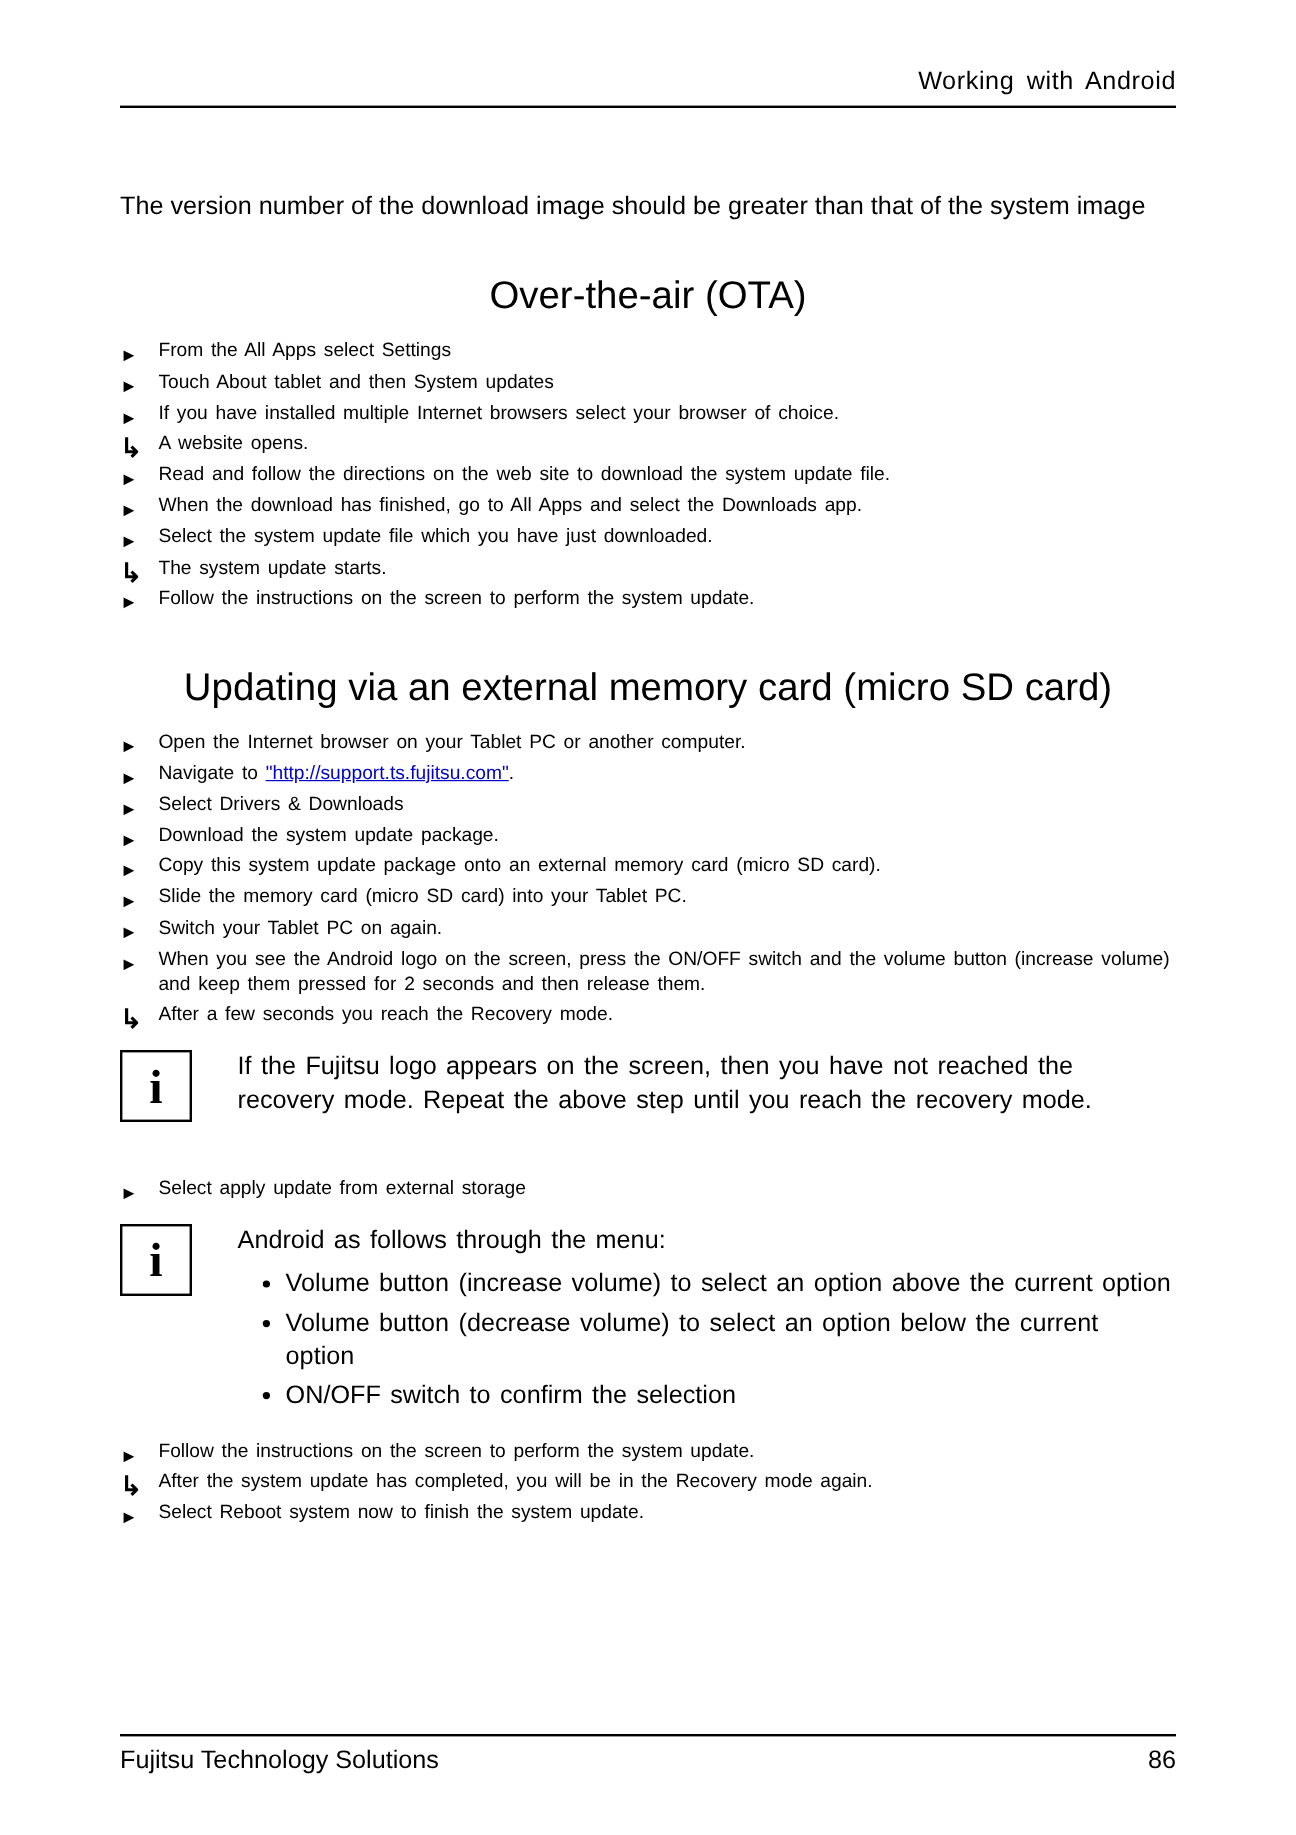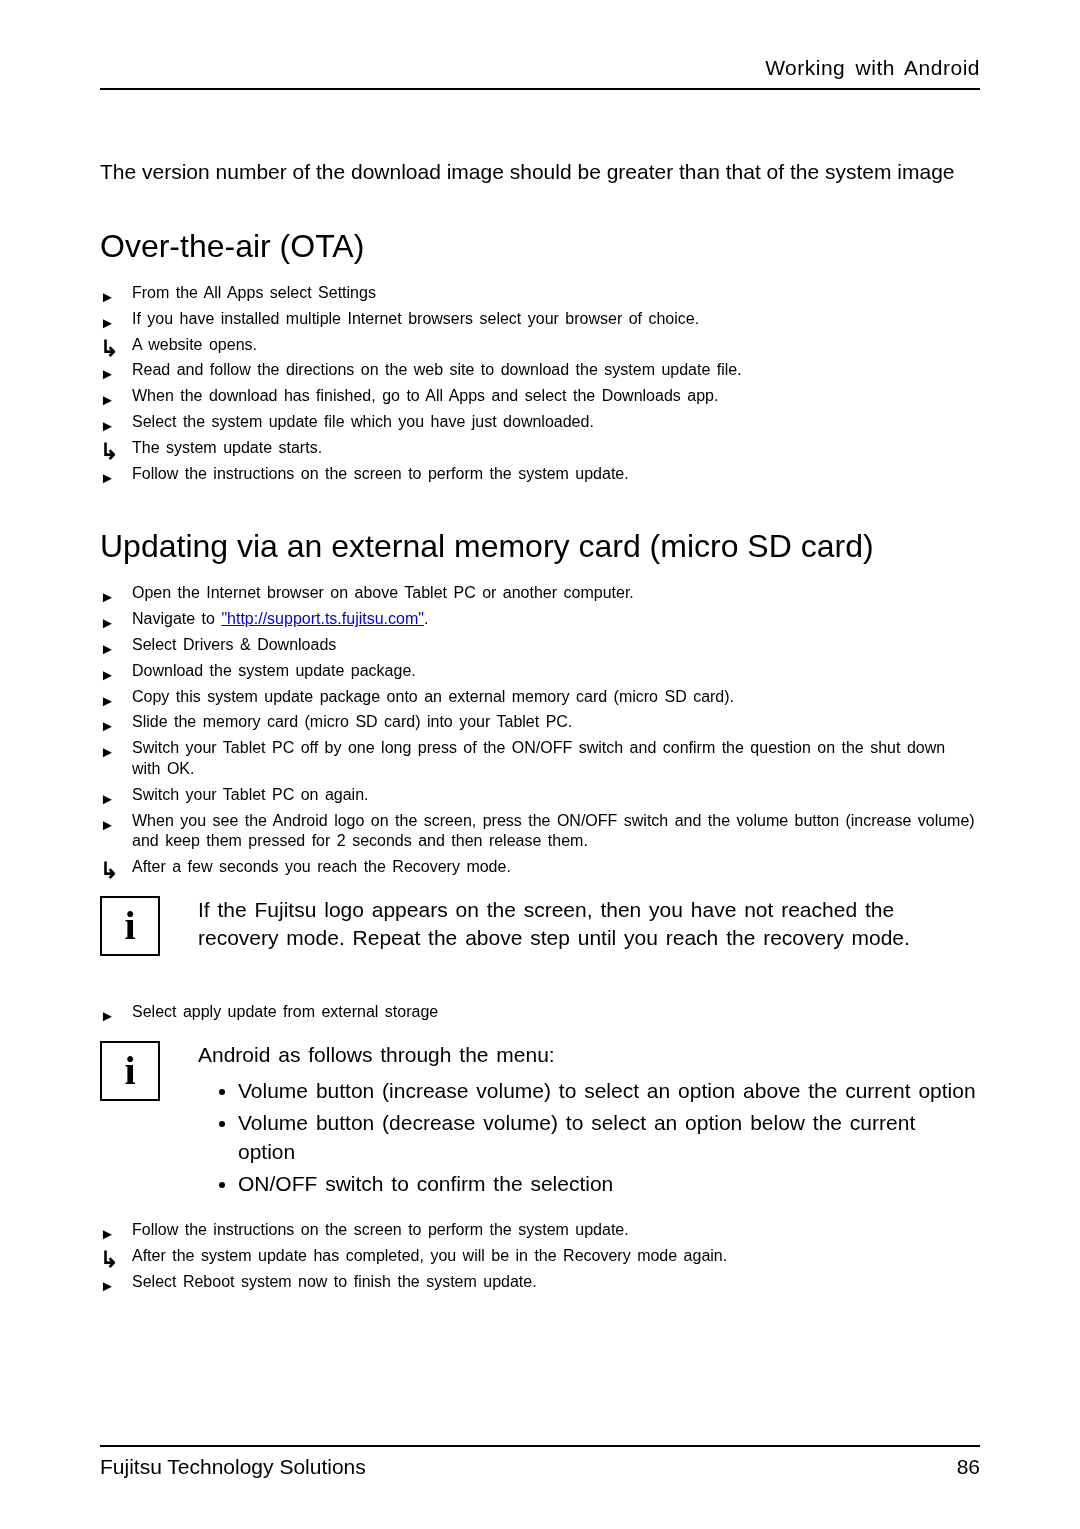--- a/index.html
+++ b/index.html
@@ -31,20 +31,21 @@
   }
   .intro {
     margin-top: 70px;
     font-size: 21px;
   }
   h2.section {
     font-size: 32px;
     font-weight: normal;
     margin-top: 44px;
     margin-bottom: 18px;
+    text-align: center;
   }
   ul.steps {
     list-style: none;
     padding: 0;
     margin: 0 0 0 0;
   }
   ul.steps li {
     position: relative;
     padding-left: 32px;
     font-size: 16px;
@@ -132,38 +133,38 @@
 <div class="page">
 
   <div class="header-text">Working with Android</div>
   <div class="header-line"></div>
 
   <div class="intro">The version number of the download image should be greater than that of the system image</div>
 
   <h2 class="section">Over-the-air (OTA)</h2>
   <ul class="steps" id="ota-steps">
       <li><span class="marker arrow"></span><span>From the All Apps select Settings</span></li>
+      <li><span class="marker arrow"></span><span>Touch About tablet and then System updates</span></li>
       <li><span class="marker arrow"></span><span>If you have installed multiple Internet browsers select your browser of choice.</span></li>
       <li><span class="marker result"></span><span>A website opens.</span></li>
       <li><span class="marker arrow"></span><span>Read and follow the directions on the web site to download the system update ﬁle.</span></li>
       <li><span class="marker arrow"></span><span>When the download has ﬁnished, go to All Apps and select the Downloads app.</span></li>
       <li><span class="marker arrow"></span><span>Select the system update ﬁle which you have just downloaded.</span></li>
       <li><span class="marker result"></span><span>The system update starts.</span></li>
       <li><span class="marker arrow"></span><span>Follow the instructions on the screen to perform the system update.</span></li>
     </ul>
 
   <h2 class="section">Updating via an external memory card (micro SD card)</h2>
   <ul class="steps" id="sd-steps">
-      <li><span class="marker arrow"></span><span>Open the Internet browser on above Tablet PC or another computer.</span></li>
+      <li><span class="marker arrow"></span><span>Open the Internet browser on your Tablet PC or another computer.</span></li>
       <li><span class="marker arrow"></span><span>Navigate to <a class="link" href="#">"http://support.ts.fujitsu.com"</a>.</span></li>
       <li><span class="marker arrow"></span><span>Select Drivers &amp; Downloads</span></li>
       <li><span class="marker arrow"></span><span>Download the system update package.</span></li>
       <li><span class="marker arrow"></span><span>Copy this system update package onto an external memory card (micro SD card).</span></li>
       <li><span class="marker arrow"></span><span>Slide the memory card (micro SD card) into your Tablet PC.</span></li>
-      <li><span class="marker arrow"></span><span>Switch your Tablet PC off by one long press of the ON/OFF switch and conﬁrm the question on the shut down with OK.</span></li>
       <li><span class="marker arrow"></span><span>Switch your Tablet PC on again.</span></li>
       <li><span class="marker arrow"></span><span>When you see the Android logo on the screen, press the ON/OFF switch and the volume button (increase volume) and keep them pressed for 2 seconds and then release them.</span></li>
       <li><span class="marker result"></span><span>After a few seconds you reach the Recovery mode.</span></li>
     </ul>
 
   <div class="note-row">
     <div class="note-icon">i</div>
     <div class="note-body">If the Fujitsu logo appears on the screen, then you have not reached the recovery mode. Repeat the above step until you reach the recovery mode.</div>
   </div>
 

